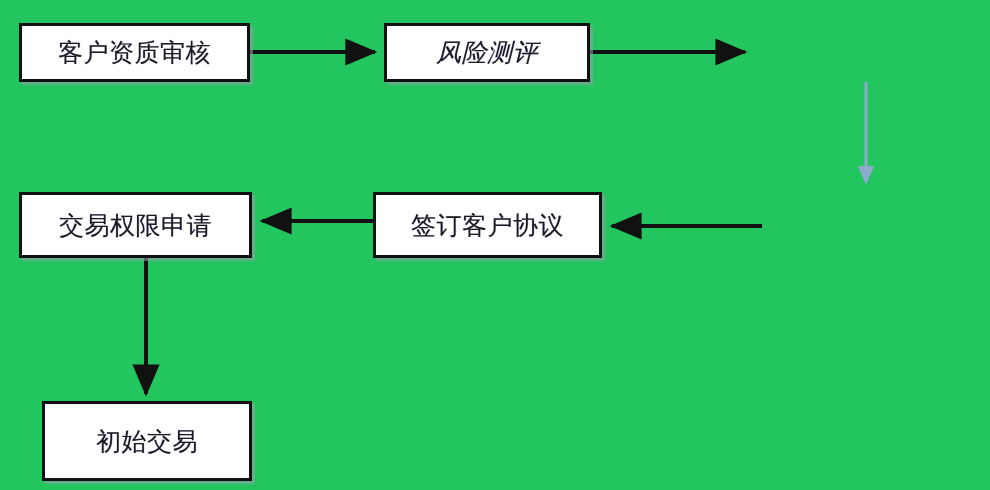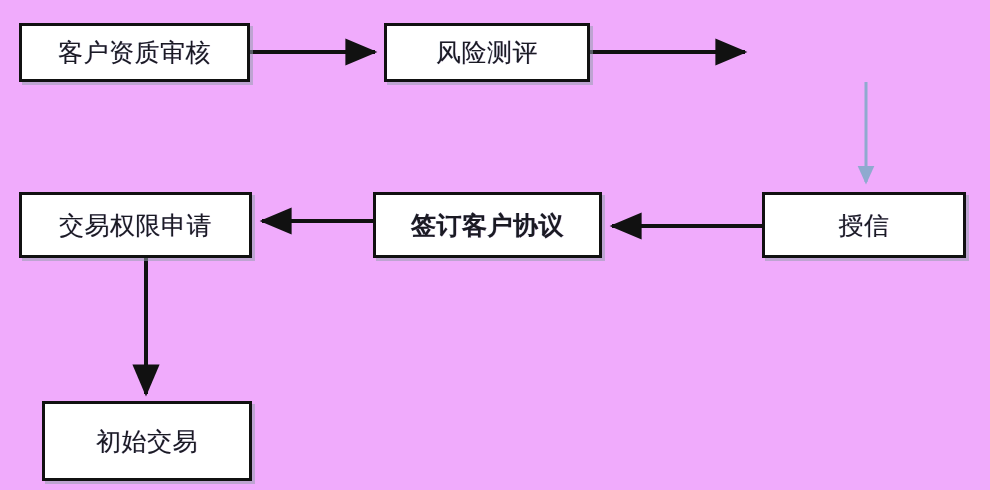--- a/index.html
+++ b/index.html
@@ -11,21 +11,21 @@
   body {
     width: 990px;
     height: 490px;
     font-family: "Liberation Serif", "DejaVu Serif", serif;
     overflow: hidden;
   }
   #canvas {
     position: relative;
     width: 990px;
     height: 490px;
-    background: #f0abfc;
+    background: #22c55e;
   }
   
   .node {
     position: absolute;
     box-sizing: border-box;
     background: #ffffff;
     border: 3px solid #111111;
     display: flex;
     align-items: center;
     justify-content: center;
@@ -36,24 +36,24 @@
     font-family: "Liberation Serif", "DejaVu Serif", serif;
     font-size: 25px;
     line-height: 1;
     color: #1a1a22;
     letter-spacing: 0.5px;
     white-space: nowrap;
     text-shadow: 0.4px 0 0 rgba(120,60,160,0.30), -0.4px 0 0 rgba(60,110,150,0.22);
   }
   
   #node-kyc        { left: 19px;  top: 23px;  width: 231px; height: 59px; }
-  #node-risk       { left: 384px; top: 23px;  width: 206px; height: 59px; }
+  #node-risk       { left: 384px; top: 23px;  width: 206px; height: 59px; font-style: italic; }
   #node-credit     { left: 753px; top: 23px;  width: 214px; height: 59px; }
   #node-limit      { left: 19px;  top: 192px; width: 233px; height: 66px; text-align: right; }
-  #node-agreement  { left: 373px; top: 192px; width: 229px; height: 66px; font-weight: bold; }
+  #node-agreement  { left: 373px; top: 192px; width: 229px; height: 66px; }
   #node-grant      { left: 762px; top: 192px; width: 204px; height: 66px; }
   #node-trade      { left: 42px;  top: 401px; width: 210px; height: 80px; }
 
   
   #connectors {
     position: absolute;
     left: 0;
     top: 0;
     width: 990px;
     height: 490px;
@@ -103,23 +103,20 @@
 
   <div class="node" id="node-kyc">
     <span class="node-label">客户资质审核</span>
   </div>
 
   <div class="node" id="node-risk">
     <span class="node-label">风险测评</span>
   </div>
 
 
-  <div class="node" id="node-grant">
-    <span class="node-label">授信</span>
-  </div>
 
   <div class="node" id="node-agreement">
     <span class="node-label">签订客户协议</span>
   </div>
 
   <div class="node" id="node-limit">
     <span class="node-label">交易权限申请</span>
   </div>
 
   <div class="node" id="node-trade">

